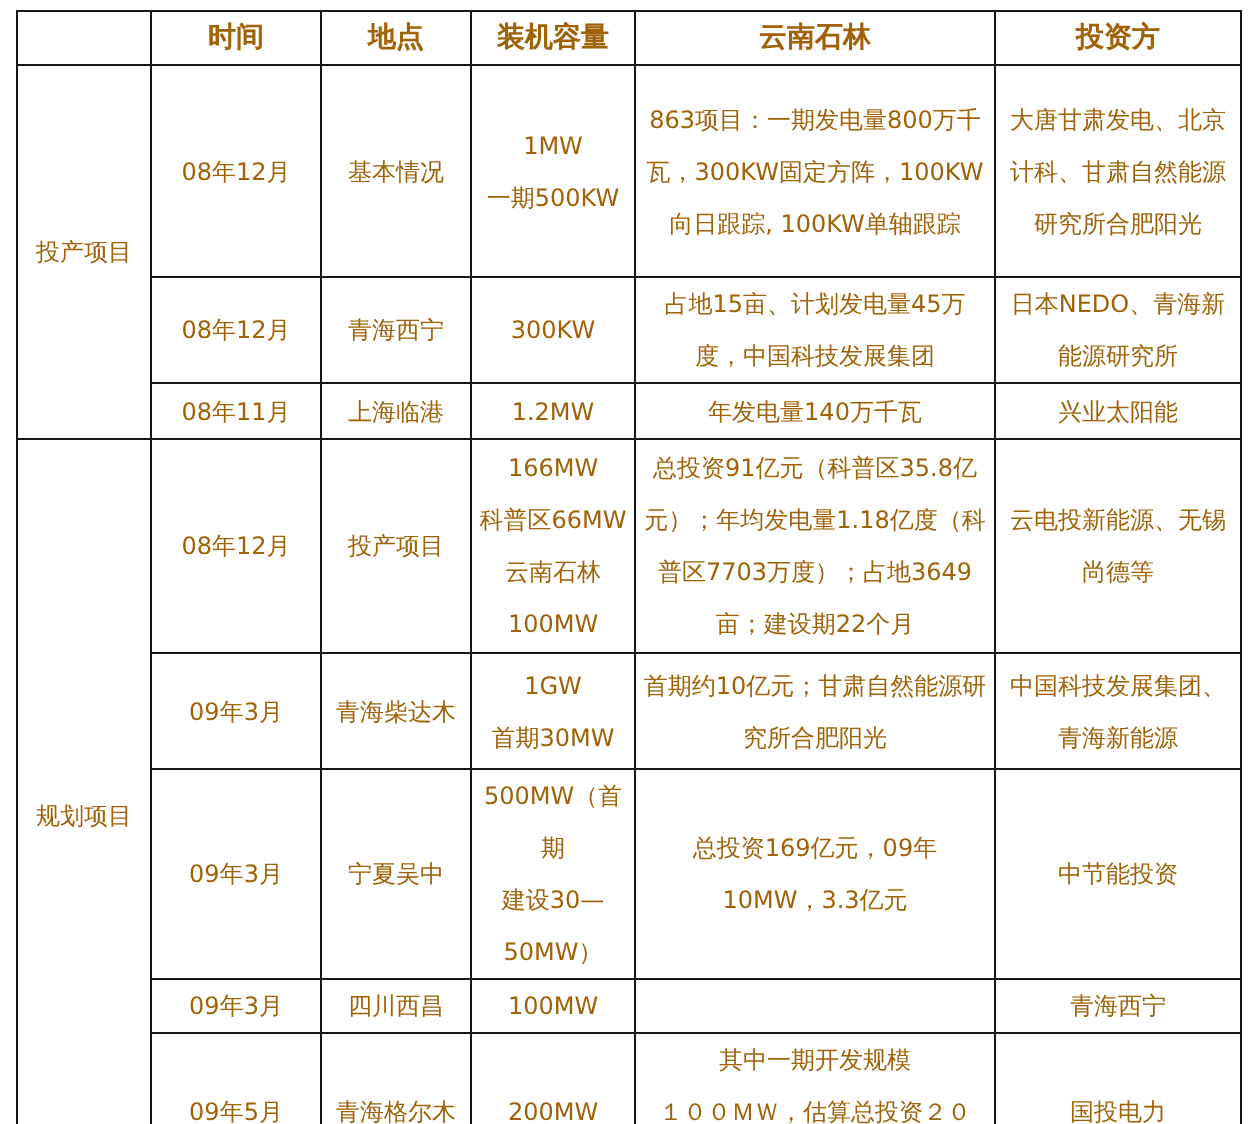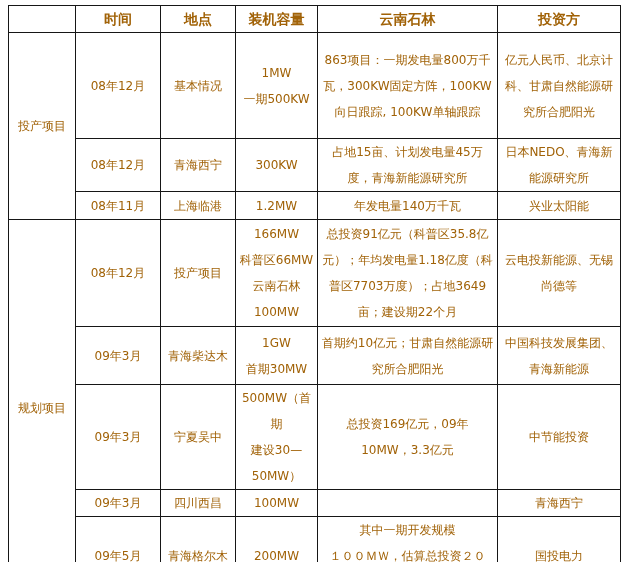--- a/index.html
+++ b/index.html
@@ -87,27 +87,27 @@
       </tr>
     </thead>
     <tbody>
       <tr class="r1">
         <td class="group-cell" rowspan="3">投产项目</td>
         <td>08年12月</td>
         <td>基本情况</td>
         <td>1MW
 一期500KW</td>
         <td>863项目：一期发电量800万千瓦，300KW固定方阵，100KW向日跟踪, 100KW单轴跟踪</td>
-        <td>亿元人民币、北京计科、甘肃自然能源研究所合肥阳光</td>
+        <td>大唐甘肃发电、北京计科、甘肃自然能源研究所合肥阳光</td>
       </tr>
       <tr class="r2">
         <td>08年12月</td>
         <td>青海西宁</td>
         <td>300KW</td>
-        <td>占地15亩、计划发电量45万度，青海新能源研究所</td>
+        <td>占地15亩、计划发电量45万度，中国科技发展集团</td>
         <td>日本NEDO、青海新能源研究所</td>
       </tr>
       <tr class="r3">
         <td>08年11月</td>
         <td>上海临港</td>
         <td>1.2MW</td>
         <td>年发电量140万千瓦</td>
         <td>兴业太阳能</td>
       </tr>
       <tr class="r4">

